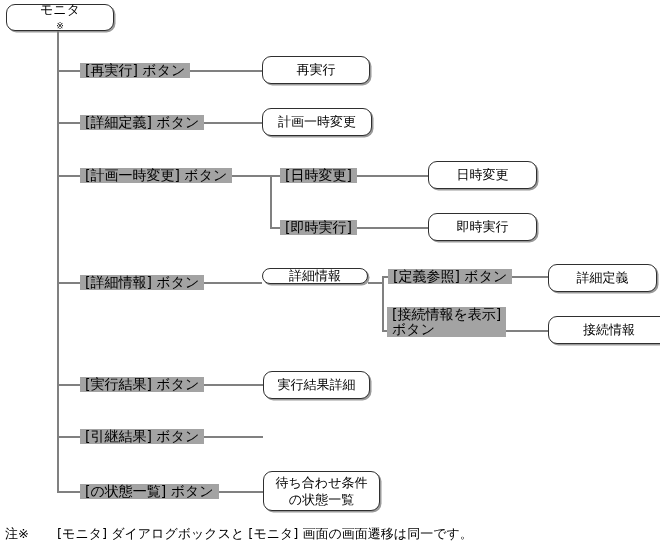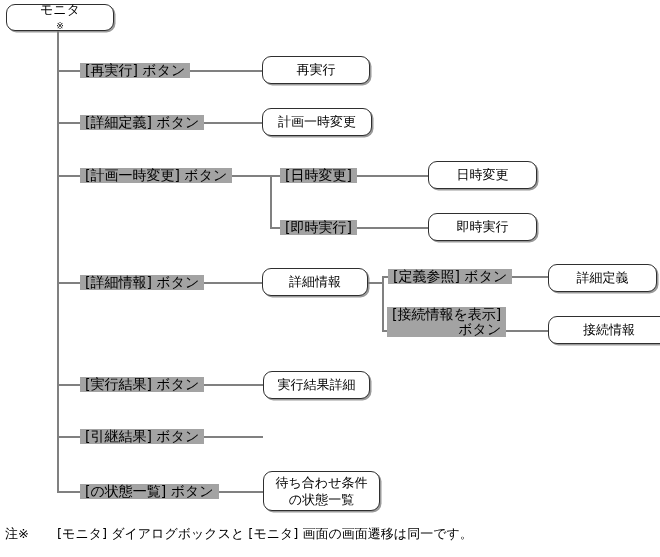--- a/index.html
+++ b/index.html
@@ -14,21 +14,21 @@
     border:1px solid #2f2f2f;border-radius:9px;
     box-shadow:1.5px 1.5px 0 #9a9a9a;
     display:flex;align-items:center;justify-content:center;
     font-size:13px;line-height:16px;text-align:center;white-space:nowrap;flex-direction:column;
   }
   .box .two{white-space:nowrap;}
   .lbl{
     position:absolute;background:#a3a3a3;padding:0 5px;
     font-size:14px;line-height:15px;white-space:nowrap;
   }
-  .lbl.center{text-align:right;}
+  .lbl.center{text-align:left;}
   .ref{font-size:9px;vertical-align:4px;}
   .footnote{
     position:absolute;font-size:13px;line-height:16px;white-space:nowrap;
   }
 </style>
 </head>
 <body>
 
 <div id="canvas">
 
@@ -59,21 +59,21 @@
   <div class="box" style="left:428px;top:161px;width:109px;height:28px;">
     <span>日時変更</span>
   </div>
   <div class="lbl" style="left:280px;top:220px;">[即時実行]</div>
   <div class="box" style="left:428px;top:213px;width:109px;height:28px;">
     <span>即時実行</span>
   </div>
 
   <div class="h" style="left:57px;top:282px;width:205px;"></div>
   <div class="lbl" style="left:80px;top:275px;">[詳細情報] ボタン</div>
-  <div class="box" style="left:262px;top:268px;width:106px;height:28px;">
+  <div class="box" style="left:262px;top:268px;width:106px;height:16px;">
     <span>詳細情報</span>
   </div>
   <div class="h" style="left:368px;top:282px;width:16px;"></div>
   <div class="v" style="left:382px;top:276px;height:56px;"></div>
   <div class="h" style="left:382px;top:276px;width:166px;"></div>
   <div class="lbl" style="left:388px;top:269px;">[定義参照] ボタン</div>
   <div class="box" style="left:548px;top:264px;width:109px;height:28px;">
     <span>詳細定義</span>
   </div>
   <div class="h" style="left:382px;top:330px;width:166px;"></div>

